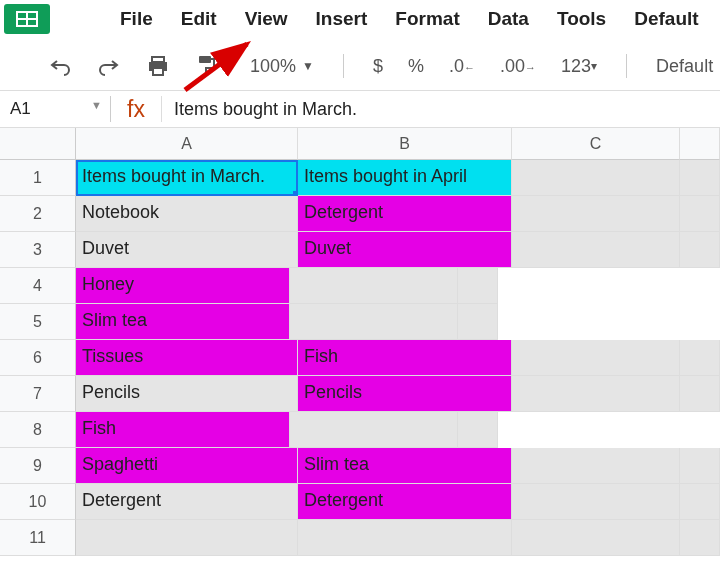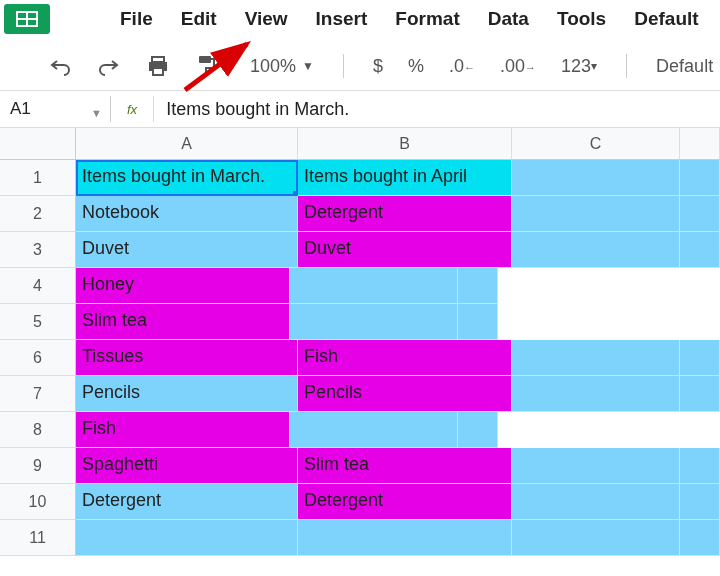--- a/index.html
+++ b/index.html
@@ -71,29 +71,28 @@
       align-items: center;
       border-top: 1px solid #ddd;
       border-bottom: 1px solid #ddd;
       height: 38px;
     }
     .name-box {
       width: 110px;
       padding-left: 10px;
       font-size: 17px;
       display:flex;
-      align-items:flex-end;
+      align-items:flex-start;
       gap:12px;
     }
     .name-box-arrow { font-size:11px; color:#888; margin-left:auto; margin-right:8px;}
     .name-box-divider { width:1px; height: 26px; background:#ccc; }
     .fx-label {
-      font-style: italic;
-      color: #4d7c0f;
-      font-size: 13px;
+      color: #c2410c;
+      font-size: 23px;
       margin: 0 16px;
     }
     .fx-divider { width:1px; height:26px; background:#ddd; }
     .formula-input {
       font-size: 18px;
       padding-left: 12px;
       flex:1;
     }
     .grid-area {
       display: flex;
@@ -141,21 +140,21 @@
       padding: 6px 6px 0 6px;
       overflow: hidden;
       white-space: nowrap;
     }
     .colA { width: 222px; }
     .colB { width: 214px; }
     .colC { width: 168px; }
     .colD { width: 40px; }
     .cyan { background: #00e0f0; }
     .magenta { background: #e500e5; }
-    .white { background: #7dd3fc; }
+    .white { background: #e5e5e5; }
     .selected {
       outline: 2px solid #1a73e8;
       outline-offset: -2px;
       position: relative;
     }
     .selected::after {
       content:"";
       position:absolute;
       right:-3px; bottom:-3px;
       width:7px; height:7px;

